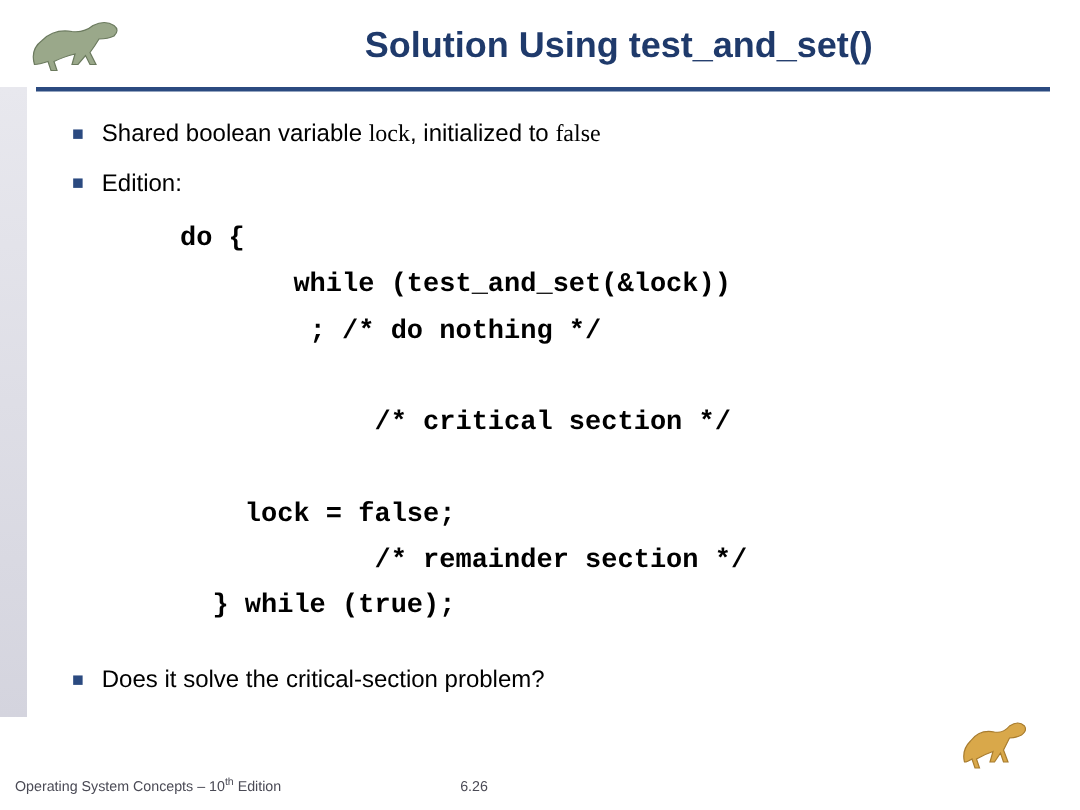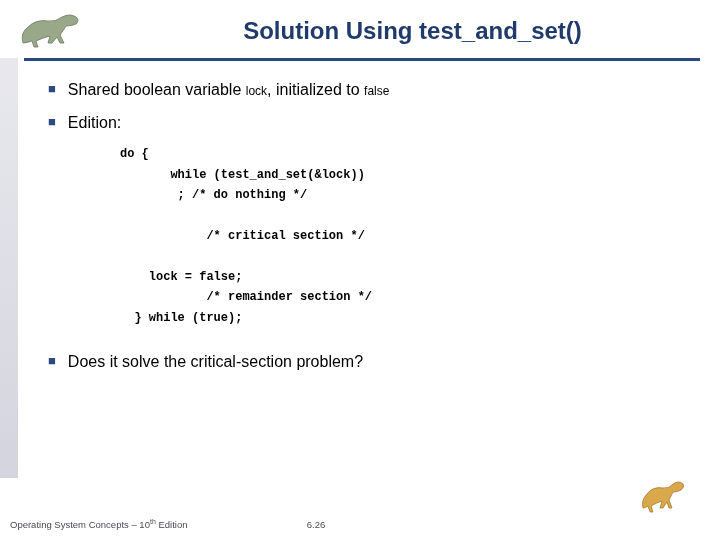--- a/index.html
+++ b/index.html
@@ -68,25 +68,25 @@
     align-items: flex-start;
     margin-bottom: 10px;
   }
   .bullet {
     color: #2b4a80;
     font-size: 13px;
     margin-right: 12px;
     margin-top: 2px;
   }
   .bullet-text { flex: 1; }
-  .mono { font-family: Liberation Sans, sans-serif; font-size: 12px; text-align: center; }
+  .mono { font-family: Liberation Serif, serif; font-size: 16px; text-align: center; }
   .code-block {
     font-family: "Courier New", monospace;
     font-weight: bold;
-    font-size: 12px;
+    font-size: 18px;
     white-space: pre;
     margin-left: 72px;
     margin-top: 6px;
     line-height: 1.7;
   }
   .spacer { height: 22px; }
   .footer {
     position: absolute;
     bottom: 8px;
     left: 0;

